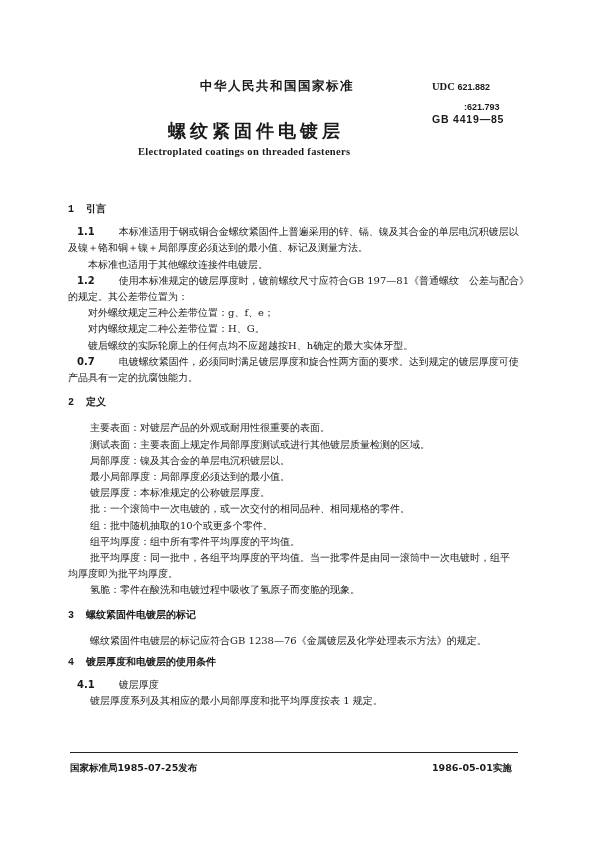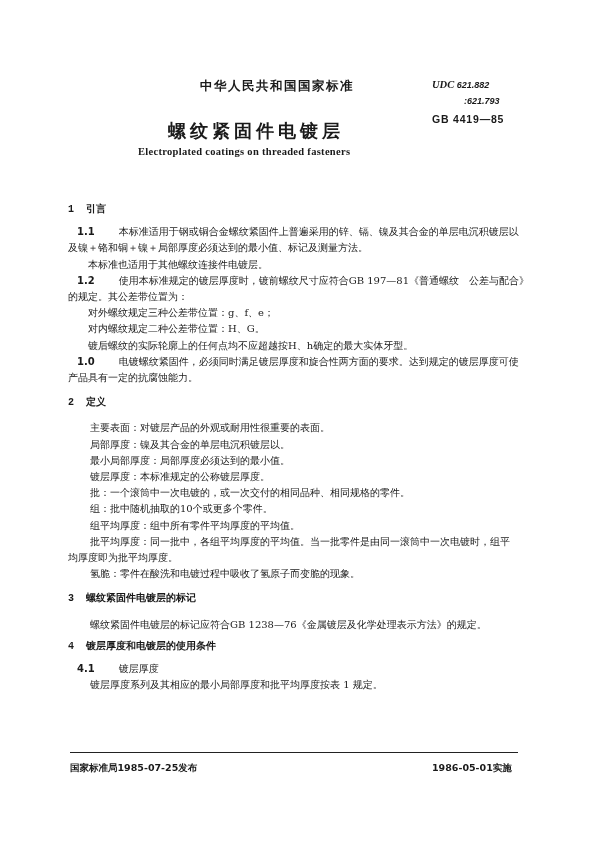--- a/index.html
+++ b/index.html
@@ -5,21 +5,21 @@
     html, body { margin: 0; padding: 0; background: #ffffff; }
     body {
       width: 600px; height: 849px; position: relative; overflow: hidden;
       font-family: "DejaVu Serif", "Liberation Serif", serif;
       color: #1a1a1a;
     }
     .abs { position: absolute; white-space: nowrap; }
     .std-name { left: 172px; top: 78px; font-family: "DejaVu Sans", sans-serif; font-weight: bold; font-size: 12.5px; letter-spacing: 1.5px; margin-left: 28px; }
     .doc-title { left: 168px; top: 119px; font-family: "DejaVu Sans", sans-serif; font-weight: bold; font-size: 18px; letter-spacing: 4px; }
     .doc-subtitle { left: 138px; top: 146px; font-family: "Liberation Serif", serif; font-weight: bold; font-size: 10.5px; letter-spacing: 0.3px; }
-    .udc { left: 432px; top: 77px; font-family: "Liberation Serif", serif; font-weight: bold; font-size: 10.5px; line-height: 15px; font-style: italic; }
+    .udc { left: 432px; top: 77px; font-family: "Liberation Serif", serif; font-weight: bold; font-size: 10.5px; line-height: 20px; }
     .udc .num { font-family: "Liberation Sans", sans-serif; font-size: 9px; }
     .udc .line2 { padding-left: 32px; }
     .gb-code { left: 432px; top: 113px; font-family: "Liberation Sans", sans-serif; font-weight: bold; font-size: 10.5px; letter-spacing: 0.8px; }
 
     .content { position: absolute; left: 68px; top: 202px; width: 460px; font-size: 10px; line-height: 16.2px; }
     .h1 { font-family: Liberation Mono, monospace; font-weight: bold; font-size: 10px; margin: 0; height: 16.2px; }
     .h1 .num { display: inline-block; width: 18px; }
     .p { margin: 0; white-space: nowrap; }
     .p.ind1 { padding-left: 9px; }
     .p.ind2 { padding-left: 20px; }
@@ -52,30 +52,31 @@
   </div>
   <div class="gap-s"></div>
   <p class="p ind1"><span class="clause-num">1.1</span><span>本标准适用于钢或铜合金螺纹紧固件上普遍采用的锌、镉、镍及其合金的单层电沉积镀层以</span></p>
   <p class="p">及镍＋铬和铜＋镍＋局部厚度必须达到的最小值、标记及测量方法。</p>
   <p class="p ind2">本标准也适用于其他螺纹连接件电镀层。</p>
   <p class="p ind1"><span class="clause-num">1.2</span><span>使用本标准规定的镀层厚度时，镀前螺纹尺寸应符合GB 197—81《普通螺纹　公差与配合》</span></p>
   <p class="p">的规定。其公差带位置为：</p>
   <p class="p ind2">对外螺纹规定三种公差带位置：g、f、e；</p>
   <p class="p ind2">对内螺纹规定二种公差带位置：H、G。</p>
   <p class="p ind2">镀后螺纹的实际轮廓上的任何点均不应超越按H、h确定的最大实体牙型。</p>
-  <p class="p ind1"><span class="clause-num">1.0</span><span>电镀螺纹紧固件，必须同时满足镀层厚度和旋合性两方面的要求。达到规定的镀层厚度可使</span></p>
+  <p class="p ind1"><span class="clause-num">0.7</span><span>电镀螺纹紧固件，必须同时满足镀层厚度和旋合性两方面的要求。达到规定的镀层厚度可使</span></p>
   <p class="p">产品具有一定的抗腐蚀能力。</p>
 
   <div class="gap"></div>
 
   <div class="h1">
     <span class="num">2</span><span>定义</span>
   </div>
   <div class="gap"></div>
   <p class="p ind-def">主要表面：对镀层产品的外观或耐用性很重要的表面。</p>
+  <p class="p ind-def">测试表面：主要表面上规定作局部厚度测试或进行其他镀层质量检测的区域。</p>
   <p class="p ind-def">局部厚度：镍及其合金的单层电沉积镀层以。</p>
   <p class="p ind-def">最小局部厚度：局部厚度必须达到的最小值。</p>
   <p class="p ind-def">镀层厚度：本标准规定的公称镀层厚度。</p>
   <p class="p ind-def">批：一个滚筒中一次电镀的，或一次交付的相同品种、相同规格的零件。</p>
   <p class="p ind-def">组：批中随机抽取的10个或更多个零件。</p>
   <p class="p ind-def">组平均厚度：组中所有零件平均厚度的平均值。</p>
   <p class="p ind-def">批平均厚度：同一批中，各组平均厚度的平均值。当一批零件是由同一滚筒中一次电镀时，组平</p>
   <p class="p">均厚度即为批平均厚度。</p>
   <p class="p ind-def">氢脆：零件在酸洗和电镀过程中吸收了氢原子而变脆的现象。</p>
 

